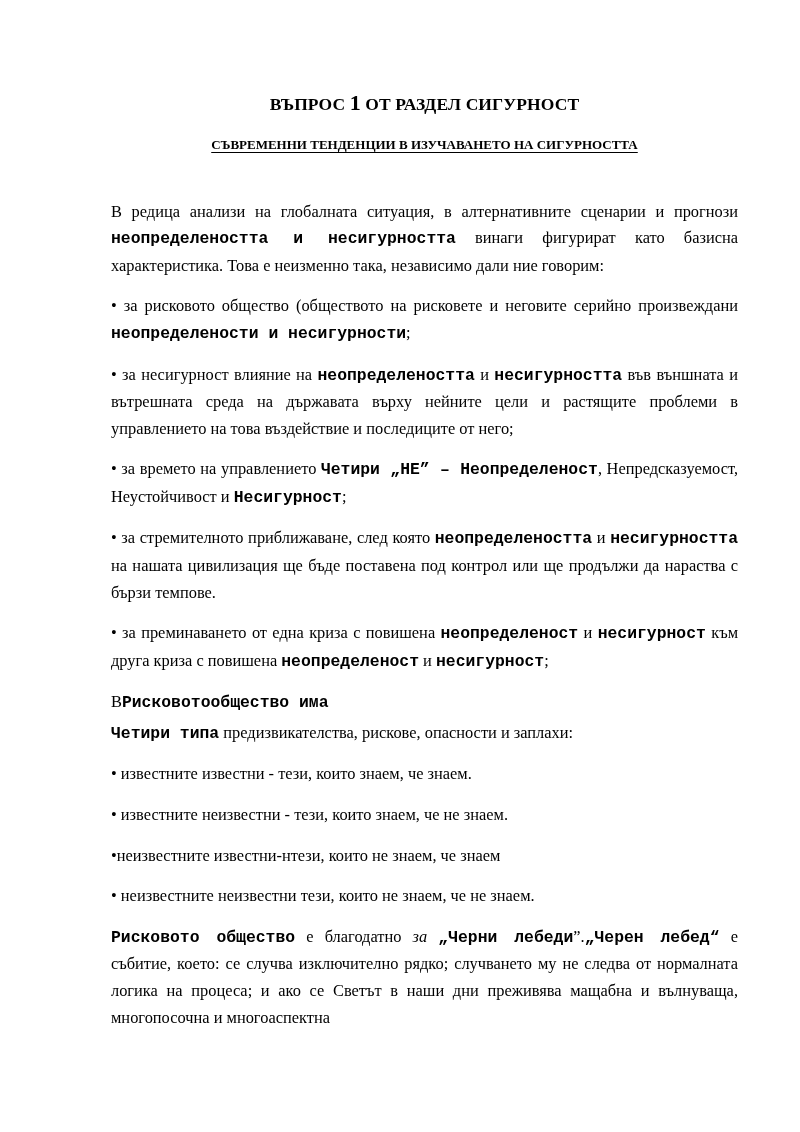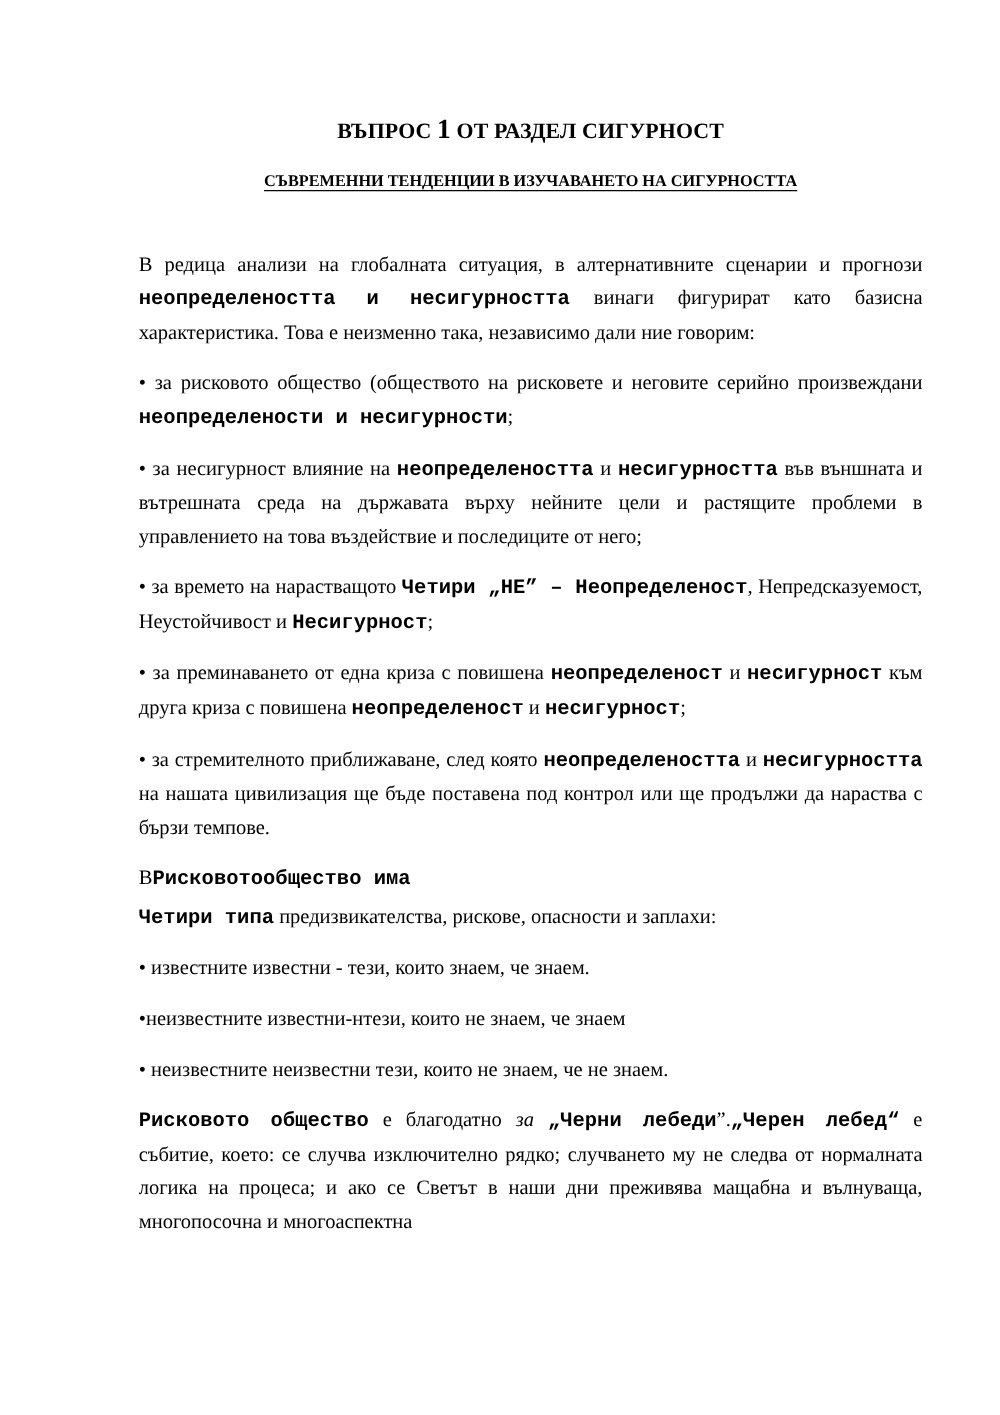--- a/index.html
+++ b/index.html
@@ -80,32 +80,33 @@
     </h1>
 
     <h2 class="doc-subtitle">СЪВРЕМЕННИ ТЕНДЕНЦИИ В ИЗУЧАВАНЕТО НА СИГУРНОСТТА</h2>
 
     <p class="body"><span>В редица анализи на глобалната ситуация, в алтернативните сценарии и прогнози </span><b>неопределеността и несигурността</b><span> винаги фигурират като базисна характеристика. Това е неизменно така, независимо дали ние говорим:</span></p>
 
     <p class="body"><span>• за рисковото общество (обществото на рисковете и неговите серийно произвеждани </span><b>неопределености и несигурности</b><span>;</span></p>
 
     <p class="body"><span>• за несигурност влияние на </span><b>неопределеността</b><span> и </span><b>несигурността</b><span> във външната и вътрешната среда на държавата върху нейните цели и растящите проблеми в управлението на това въздействие и последиците от него;</span></p>
 
-    <p class="body"><span>• за времето на нарастващото </span><b>Четири „НЕ” – Неопределеност</b><span>, Непредсказуемост, Неустойчивост и </span><b>Несигурност</b><span>;</span></p>
+    <p class="body"><span>• за времето на управлението </span><b>Четири „НЕ” – Неопределеност</b><span>, Непредсказуемост, Неустойчивост и </span><b>Несигурност</b><span>;</span></p>
+
+    <p class="body"><span>• за стремителното приближаване, след която </span><b>неопределеността</b><span> и </span><b>несигурността</b><span> на нашата цивилизация ще бъде поставена под контрол или ще продължи да нараства с бързи темпове.</span></p>
 
     <p class="body"><span>• за преминаването от една криза с повишена </span><b>неопределеност</b><span> и </span><b>несигурност</b><span> към друга криза с повишена </span><b>неопределеност</b><span> и </span><b>несигурност</b><span>;</span></p>
-
-    <p class="body"><span>• за стремителното приближаване, след която </span><b>неопределеността</b><span> и </span><b>несигурността</b><span> на нашата цивилизация ще бъде поставена под контрол или ще продължи да нараства с бързи темпове.</span></p>
 
     <p class="body tight nojust"><span>В</span><b>Рисковотообщество</b><b> има</b></p>
 
     <p class="body nojust"><b>Четири типа</b><span> предизвикателства, рискове, опасности и заплахи:</span></p>
 
     <p class="body nojust">• известните известни - тези, които знаем, че знаем.</p>
 
+    <p class="body nojust">• известните неизвестни - тези, които знаем, че не знаем.</p>
 
     <p class="body nojust">•неизвестните известни-нтези, които не знаем, че знаем</p>
 
     <p class="body nojust">• неизвестните неизвестни тези, които не знаем, че не знаем.</p>
 
     <p class="body"><b>Рисковото общество</b><span> е благодатно </span><i>за</i><span> </span><b>„Черни лебеди</b><span>”.</span><b>„Черен лебед“</b><span> е събитие, което: се случва изключително рядко; случването му не следва от нормалната логика на процеса; и ако се Светът в наши дни преживява мащабна и вълнуваща, многопосочна и многоаспектна</span></p>
 
   </div>
 </div>
 

